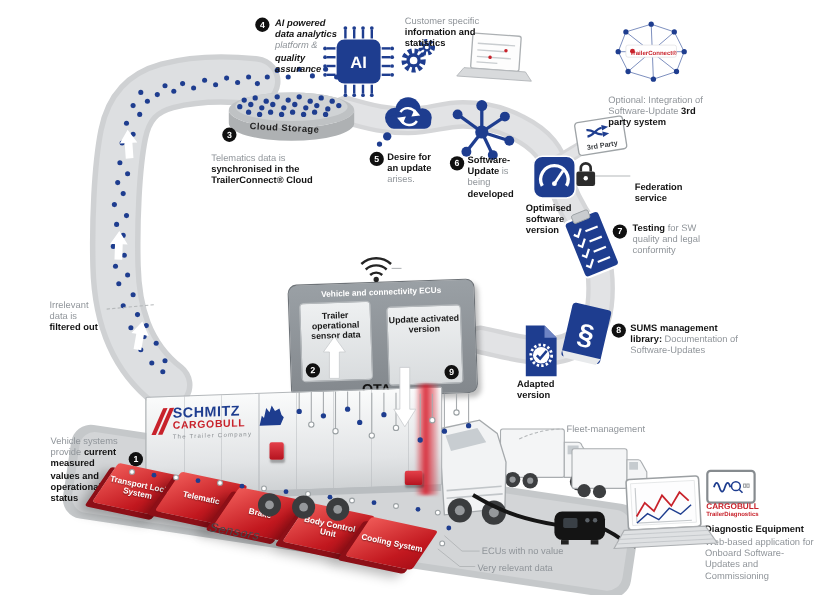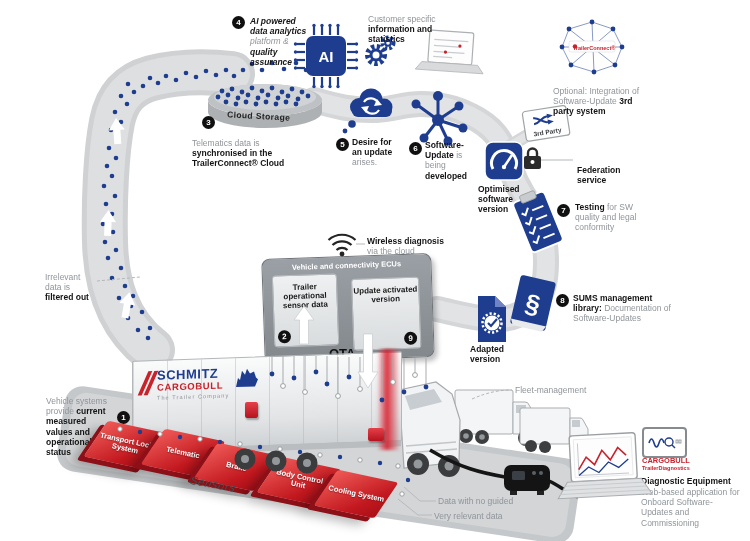--- a/index.html
+++ b/index.html
@@ -415,23 +415,20 @@
   <span class="b">Testing</span><span class="g"> for SW quality and legal conformity</span>
 </div>
 
 <div class="badge" style="left:556px;top:294px;">8</div>
 <div class="lbl" style="left:573px;top:293px;width:106px;">
   <span class="b">SUMS management library:</span><span class="g"> Documentation of Software-Updates</span>
 </div>
 
 <div class="lbl b" style="left:470px;top:344px;width:46px;">Adapted version</div>
 
-<div class="lbl" style="left:367px;top:236px;width:90px;">
-  <span class="b">Wireless diagnosis </span><span class="g">via the cloud</span>
-</div>
 
 <div class="lbl" style="left:45px;top:272px;width:54px;">
   <span class="g">Irrelevant data is </span><span class="b">filtered out</span>
 </div>
 
 <div class="ecu">
   <div class="ecu-title">Vehicle and connectivity ECUs</div>
   <div class="ecu-box" style="left:9px;top:16px;width:65px;height:72px;">
     <span>Trailer operational sensor data</span>
     <div class="badge" style="left:3px;bottom:3px;">2</div>
@@ -481,21 +478,21 @@
       <span>Brake</span>
     </div>
 <div class="tile" style="left:268px;top:461px;">
       <span>Body Control Unit</span>
     </div>
 <div class="tile" style="left:325px;top:474px;">
       <span>Cooling System</span>
     </div>
 <div class="sensors-lbl">Sensors</div>
 
-<div class="lbl g" style="left:438px;top:496px;">Data with no guided</div>
+<div class="lbl g" style="left:438px;top:496px;">ECUs with no value</div>
 <div class="lbl g" style="left:434px;top:511px;text-align:center;">Very relevant data</div>
 
 <div class="diagbox">
   <svg width="36" height="20" viewBox="0 0 36 20">
     <path d="M2 10 q2.5 -8 5 0 q2.5 8 5 0 q2.5 -8 5 0" stroke="#1e3d8f" stroke-width="1.6" fill="none"></path>
     <circle cx="22" cy="9" r="4" stroke="#1e3d8f" stroke-width="1.4" fill="none"></circle>
     <line x1="25" y1="12" x2="28" y2="15" stroke="#1e3d8f" stroke-width="1.4"></line>
     <rect x="29" y="7" width="2" height="3" fill="none" stroke="#8c9093" stroke-width=".8"></rect>
     <rect x="32" y="7" width="2" height="3" fill="none" stroke="#8c9093" stroke-width=".8"></rect>
   </svg>

